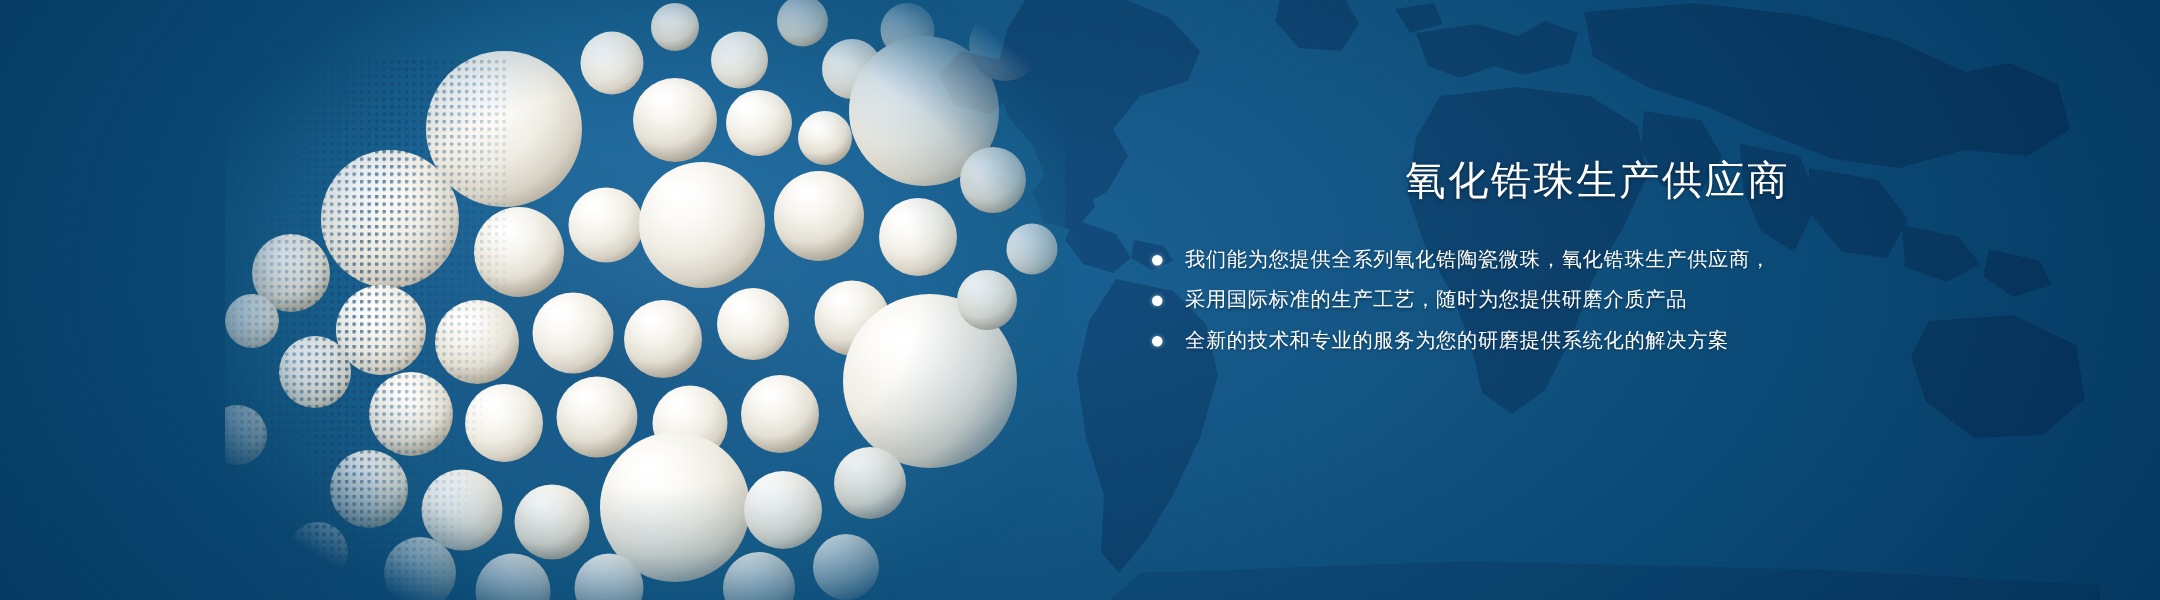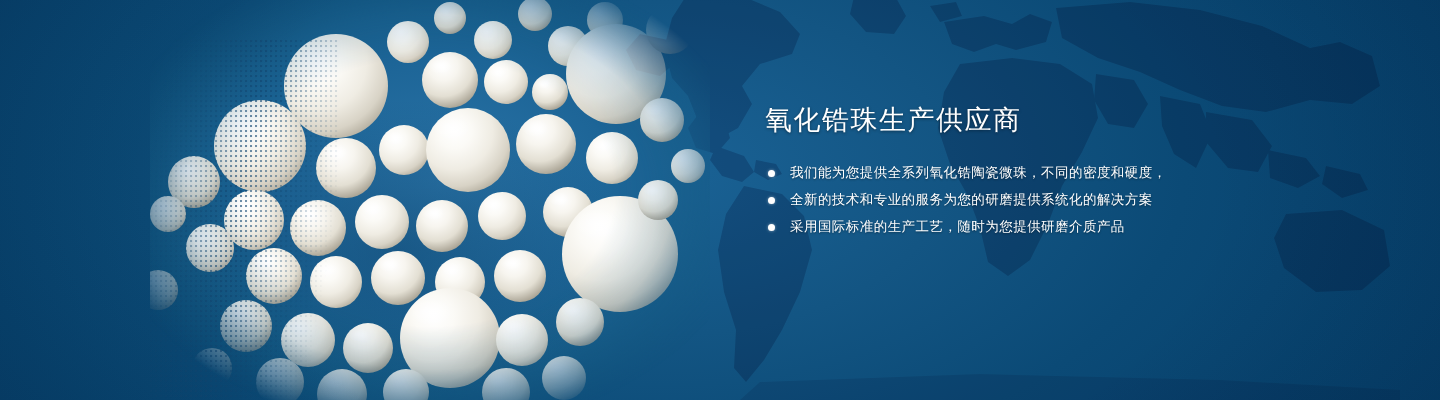--- a/index.html
+++ b/index.html
@@ -96,20 +96,21 @@
 
   .headline {
     color: #ffffff;
     font-size: 27px;
     font-weight: 400;
     letter-spacing: 1.5px;
     line-height: 1.2;
     margin: 0 0 26px 0;
     text-shadow: 0 1px 3px rgba(0,0,0,0.45);
     white-space: nowrap;
+    text-align: center;
   }
 
   .bullets { margin: 0; padding: 0; list-style: none; }
 
   .bullet {
     position: relative;
     padding-left: 25px;
     color: #ffffff;
     font-size: 13.5px;
     line-height: 22px;
@@ -429,29 +430,29 @@
   <div class="bg-vignette"></div>
 
   <div class="content">
 
     <h1 class="headline">氧化锆珠生产供应商</h1>
 
     <ul class="bullets">
 
       <li class="bullet">
         <span class="bullet-dot"></span>
-        <span class="bullet-line">我们能为您提供全系列氧化锆陶瓷微珠，不同的密度和硬度，</span>
+        <span class="bullet-line">我们能为您提供全系列氧化锆陶瓷微珠，氧化锆珠生产供应商，</span>
+      </li>
+
+      <li class="bullet">
+        <span class="bullet-dot"></span>
+        <span class="bullet-line">采用国际标准的生产工艺，随时为您提供研磨介质产品</span>
       </li>
 
       <li class="bullet">
         <span class="bullet-dot"></span>
         <span class="bullet-line">全新的技术和专业的服务为您的研磨提供系统化的解决方案</span>
       </li>
 
-      <li class="bullet">
-        <span class="bullet-dot"></span>
-        <span class="bullet-line">采用国际标准的生产工艺，随时为您提供研磨介质产品</span>
-      </li>
-
     </ul>
   </div>
 
 </div>
 
 </body></html>

